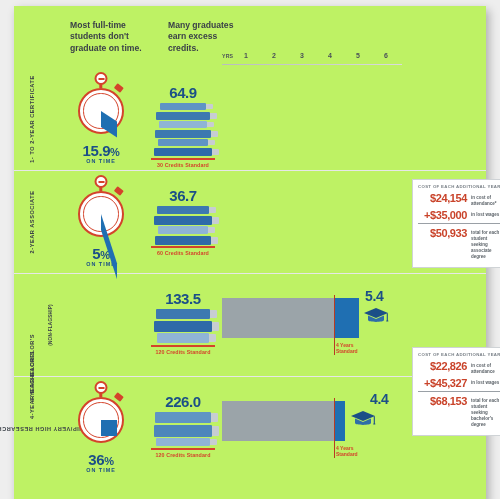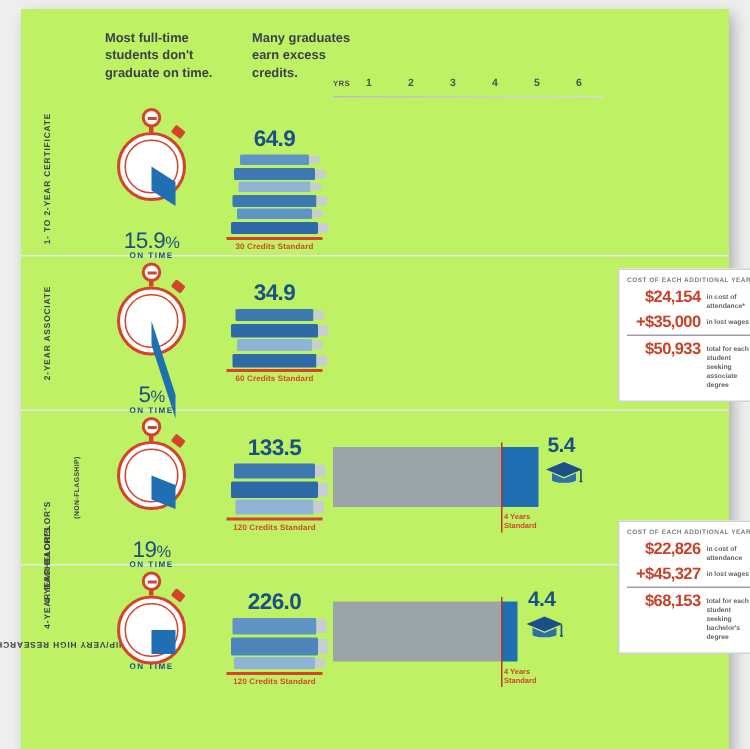--- a/index.html
+++ b/index.html
@@ -138,22 +138,22 @@
     width: 15.5px; height: 15.5px;
     transform-origin: 0 100%;
   }
   .wedge i {
     position: absolute; left: 0; bottom: 0;
     width: 100%; height: 100%;
     background: #1f6fb2;
     transform-origin: 0 100%;
   }
   .pct {
-    margin-top: 18px;
-    font-size: 15px; font-weight: normal; color: #1b4f87;
+    margin-top: 8px;
+    font-size: 15px; font-weight: bold; color: #1b4f87;
     letter-spacing: -.4px;
   }
   .pct small { font-size: 11px; }
   .ontime {
     font-size: 5.4px; font-weight: bold; color: #1b4f87;
     letter-spacing: 1px; margin-top: -1px;
   }
 
   
   .books-cell {
@@ -319,21 +319,21 @@
               <div class="wedge">
                   <i style="transform:skewY(72deg)"></i>
                 </div>
             </div>
           </div>
           <div class="pct"><span>5</span><small>%</small></div>
           <div class="ontime">ON TIME</div>
         </div>
 
         <div class="books-cell">
-          <div class="credits-num">34.9</div>
+          <div class="credits-num">36.7</div>
           <div class="stack">
             <div class="bk" style="width:52px;height:8px;background:#3d79b0"></div>
             <div class="bk" style="width:58px;height:9px;background:#2e6aa8"></div>
             <div class="bk" style="width:50px;height:8px;background:#8fb4d6"></div>
             <div class="bk" style="width:56px;height:9px;background:#2e6aa8"></div>
           </div>
           <div class="std-line"></div>
           <div class="std-cap">60 Credits Standard</div>
         </div>
 
@@ -355,35 +355,20 @@
           </div>
         </div>
       </div>
 
       <div class="row">
         <div class="vlabel">
           <span class="main-pos" style="top:92%">4-YEAR BACHELOR'S</span>
           <span class="sub sub-pos">(NON-FLAGSHIP)</span>
         </div>
 
-        <div class="watch-cell">
-          <div class="watch-wrap">
-            <div class="watch-stem"></div>
-            <div class="watch-btn"></div>
-            <div class="watch-nub"></div>
-            <div class="dial">
-              <div class="dial-inner"></div>
-              <div class="wedge">
-                  <i style="transform:skewY(21.6deg)"></i>
-                </div>
-            </div>
-          </div>
-          <div class="pct"><span>19</span><small>%</small></div>
-          <div class="ontime">ON TIME</div>
-        </div>
 
         <div class="books-cell">
           <div class="credits-num">133.5</div>
           <div class="stack">
             <div class="bk" style="width:54px;height:10px;background:#3d79b0"></div>
             <div class="bk" style="width:58px;height:11px;background:#2e6aa8"></div>
             <div class="bk" style="width:52px;height:10px;background:#8fb4d6"></div>
           </div>
           <div class="std-line"></div>
           <div class="std-cap">120 Credits Standard</div>
@@ -420,20 +405,21 @@
             <div class="watch-stem"></div>
             <div class="watch-btn"></div>
             <div class="watch-nub"></div>
             <div class="dial">
               <div class="dial-inner"></div>
               <div class="wedge" style="transform:rotate(0deg)">
                   <i style="transform:skewY(0deg);width:100%;height:100%;border-radius:0"></i>
                 </div>
             </div>
           </div>
+          <div class="pct"><span>36</span><small>%</small></div>
           <div class="ontime">ON TIME</div>
         </div>
 
         <div class="books-cell">
           <div class="credits-num">226.0</div>
           <div class="stack">
             <div class="bk" style="width:56px;height:11px;background:#5f94c4"></div>
             <div class="bk" style="width:58px;height:12px;background:#4d86bb"></div>
             <div class="bk" style="width:54px;height:8px;background:#8fb4d6"></div>
           </div>
@@ -442,21 +428,21 @@
         </div>
 
         <div class="chart-cell">
           <div class="bar-track" style="top:14px">
             <div class="bar-gray" style="width:112px"></div>
             <div class="bar-blue" style="left:112px;width:11px"></div>
             <div class="std-marker" style="left:112px;height:60px"></div>
             <div class="std-text" style="left:114px;top:44px">
               <span>4 Years</span><br><span>Standard</span>
             </div>
-            <div class="yrs-val" style="left:130px;top:-10px">4.4</div>
+            <div class="yrs-val" style="left:148px;top:-10px">4.4</div>
             <svg class="cap-icon" style="left:128px;top:8px" width="26" height="20" viewBox="0 0 26 20">
               <path d="M13 2 L25 7 L13 12 L1 7 Z" fill="#1b4f87"></path>
               <path d="M5 9.5 L5 14 C5 16.5 21 16.5 21 14 L21 9.5 L13 13 Z" fill="#2f6ea8"></path>
               <path d="M24.3 7.3 L24.3 15 M23.3 15 h2" stroke="#1b4f87" stroke-width="1.1" fill="none"></path>
             </svg>
           </div>
         </div>
 
         <div class="cost-box" style="left:398px;top:-30px">
           <div class="cost-title">COST OF EACH ADDITIONAL YEAR</div>

